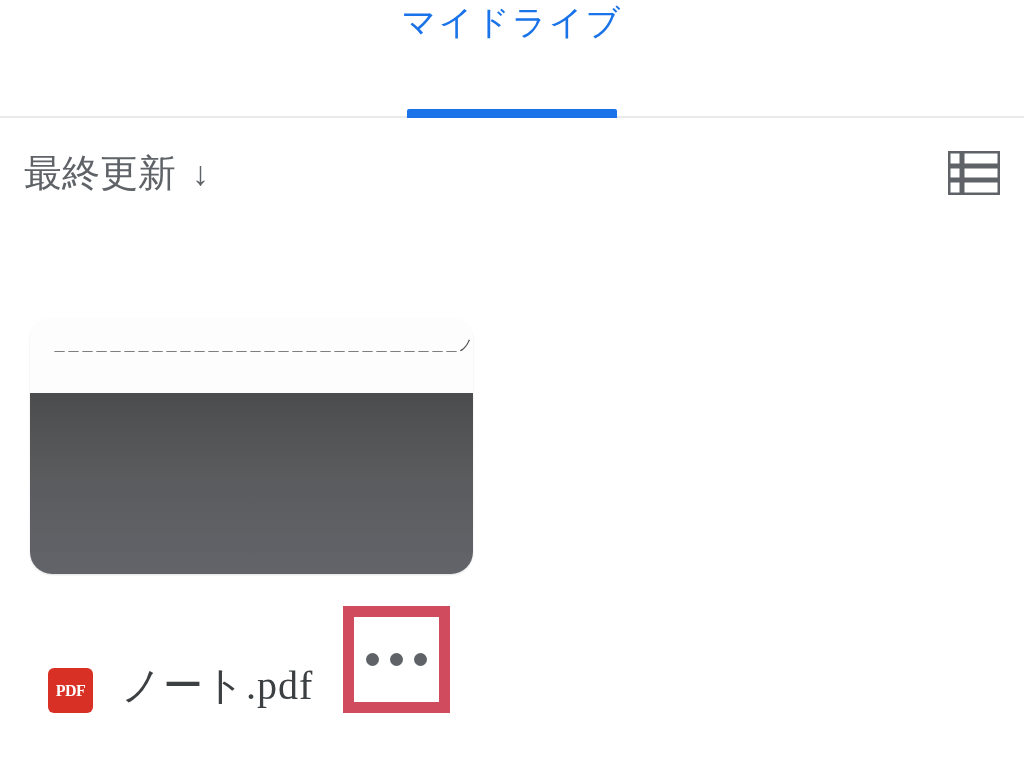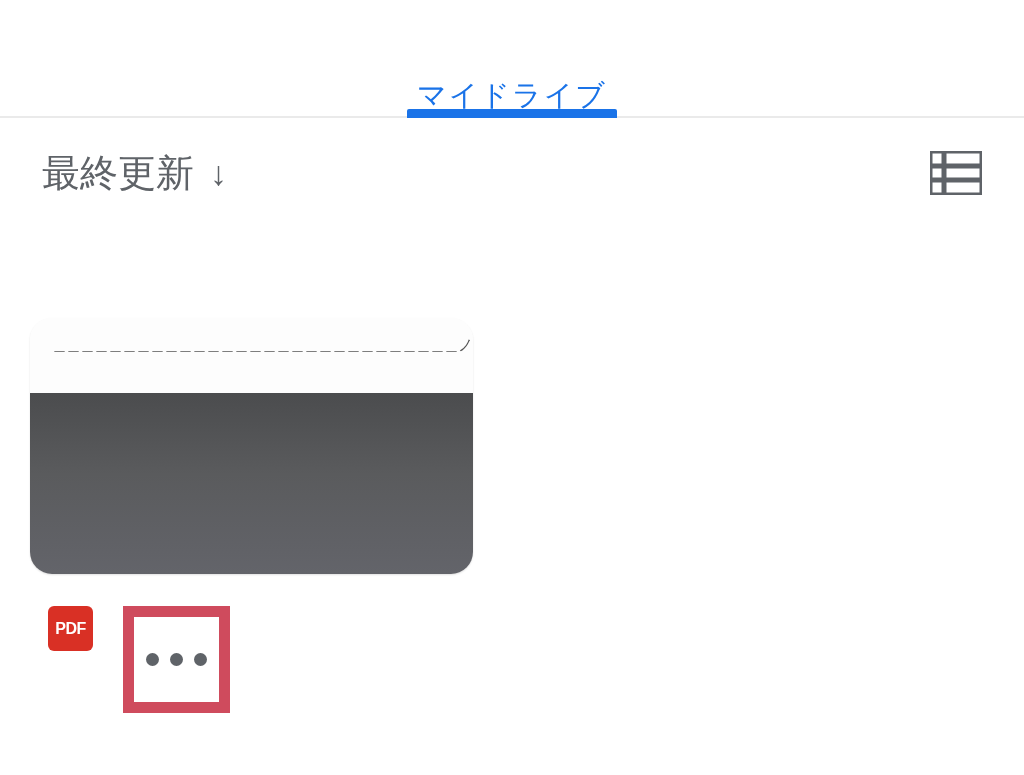--- a/index.html
+++ b/index.html
@@ -1,38 +1,38 @@
 <!DOCTYPE html>
 <html><head>
 <meta charset="utf-8">
 <style>
   *{box-sizing:border-box;margin:0;padding:0;}
   html,body{width:1024px;height:775px;background:#ffffff;font-family:"Hiragino Sans","Yu Gothic","Meiryo",-apple-system,BlinkMacSystemFont,"Segoe UI",sans-serif;overflow:hidden;}
   
   
   .tabs{display:flex;width:100%;height:118px;border-bottom:2px solid #eaeaea;}
-  .tab{flex:1;display:flex;align-items:flex-end;justify-content:center;font-size:29px;letter-spacing:2px;cursor:pointer;position:relative;}
+  .tab{flex:1;display:flex;align-items:flex-start;justify-content:center;font-size:34px;letter-spacing:2px;cursor:pointer;position:relative;}
   .tab-active{color:#1a73e8;font-weight:500;}
   .tab-inactive{color:#5f6368;}
   .tab-active::after{content:"";position:absolute;bottom:-2px;left:50%;transform:translateX(-50%);width:210px;height:9px;background:#1a73e8;border-radius:2px 2px 0 0;}
   
   
-  .sortrow{display:flex;align-items:center;justify-content:space-between;width:100%;height:110px;padding:0 42px;}
+  .sortrow{display:flex;align-items:center;justify-content:space-between;width:100%;height:110px;padding:0 24px;}
   .sortlabel{display:flex;align-items:center;gap:16px;color:#5f6368;font-size:38px;cursor:pointer;}
   .sortarrow{font-size:34px;}
   .viewtoggle{cursor:pointer;color:#5f6368;}
   .viewtoggle svg{display:block;}
   
   
   .filearea{padding:90px 0 0 30px;}
   .thumb{width:443px;height:256px;border-radius:22px;overflow:hidden;box-shadow:0 1px 2px rgba(0,0,0,.12);background:#fff;}
   .thumb-upper{height:75px;background:#fdfdfd;padding:18px 22px 0;font-family:"Courier New",monospace;font-size:15px;color:#555;letter-spacing:-1px;white-space:nowrap;}
   .thumb-lower{height:181px;background:linear-gradient(180deg,#4b4c4e 0%,#5a5b5d 45%,#63646a 100%);}
   
-  .filemeta{display:flex;align-items:flex-start;gap:28px;margin-top:32px;padding-left:18px;}
+  .filemeta{display:flex;align-items:flex-end;gap:28px;margin-top:32px;padding-left:18px;font-family:Liberation Serif, serif;}
   .pdfbadge{width:45px;height:45px;background:#d93025;border-radius:6px;display:flex;align-items:center;justify-content:center;color:#fff;font-size:16px;font-weight:700;letter-spacing:-0.5px;}
   .filename{font-size:40px;color:#3c4043;letter-spacing:1px;}
   
   .morewrap{width:107px;height:107px;border:11px solid #cf4b5d;display:flex;align-items:center;justify-content:center;margin-left:2px;}
   .morebtn{display:flex;gap:11px;align-items:center;justify-content:center;width:100%;height:100%;cursor:pointer;}
   .dot{width:13px;height:13px;background:#5f6368;border-radius:50%;}
 </style>
 </head>
 <body>
 
@@ -59,20 +59,21 @@
 
 <div class="filearea">
   <div class="thumb">
     <div class="thumb-upper">＿＿＿＿＿＿＿＿＿＿＿＿＿＿＿＿＿＿＿＿＿＿＿＿＿＿＿＿＿ノ</div>
     <div class="thumb-lower"></div>
   </div>
   <div class="filemeta">
     <div class="pdfbadge">
       <span>PDF</span>
     </div>
+    <div class="filename">ノート.pdf</div>
     <div class="morewrap">
       <div class="morebtn">
         <span class="dot"></span>
         <span class="dot"></span>
         <span class="dot"></span>
       </div>
     </div>
   </div>
 </div>
 

